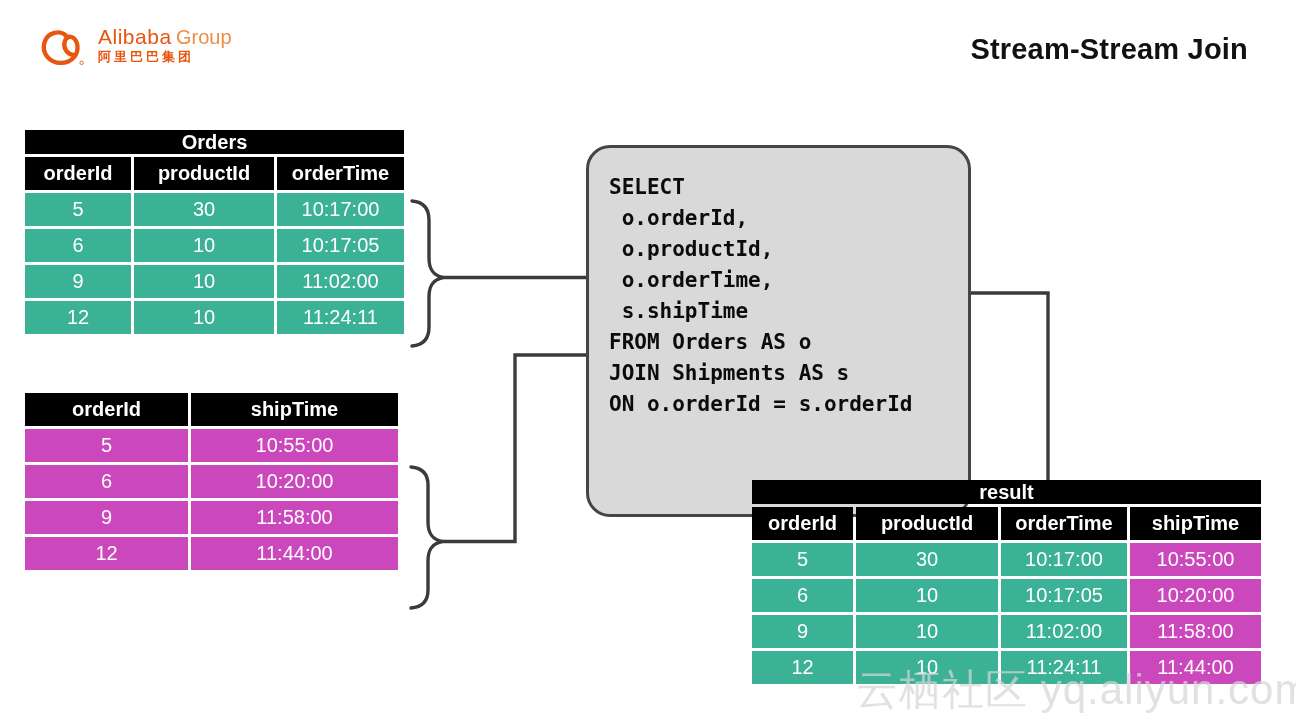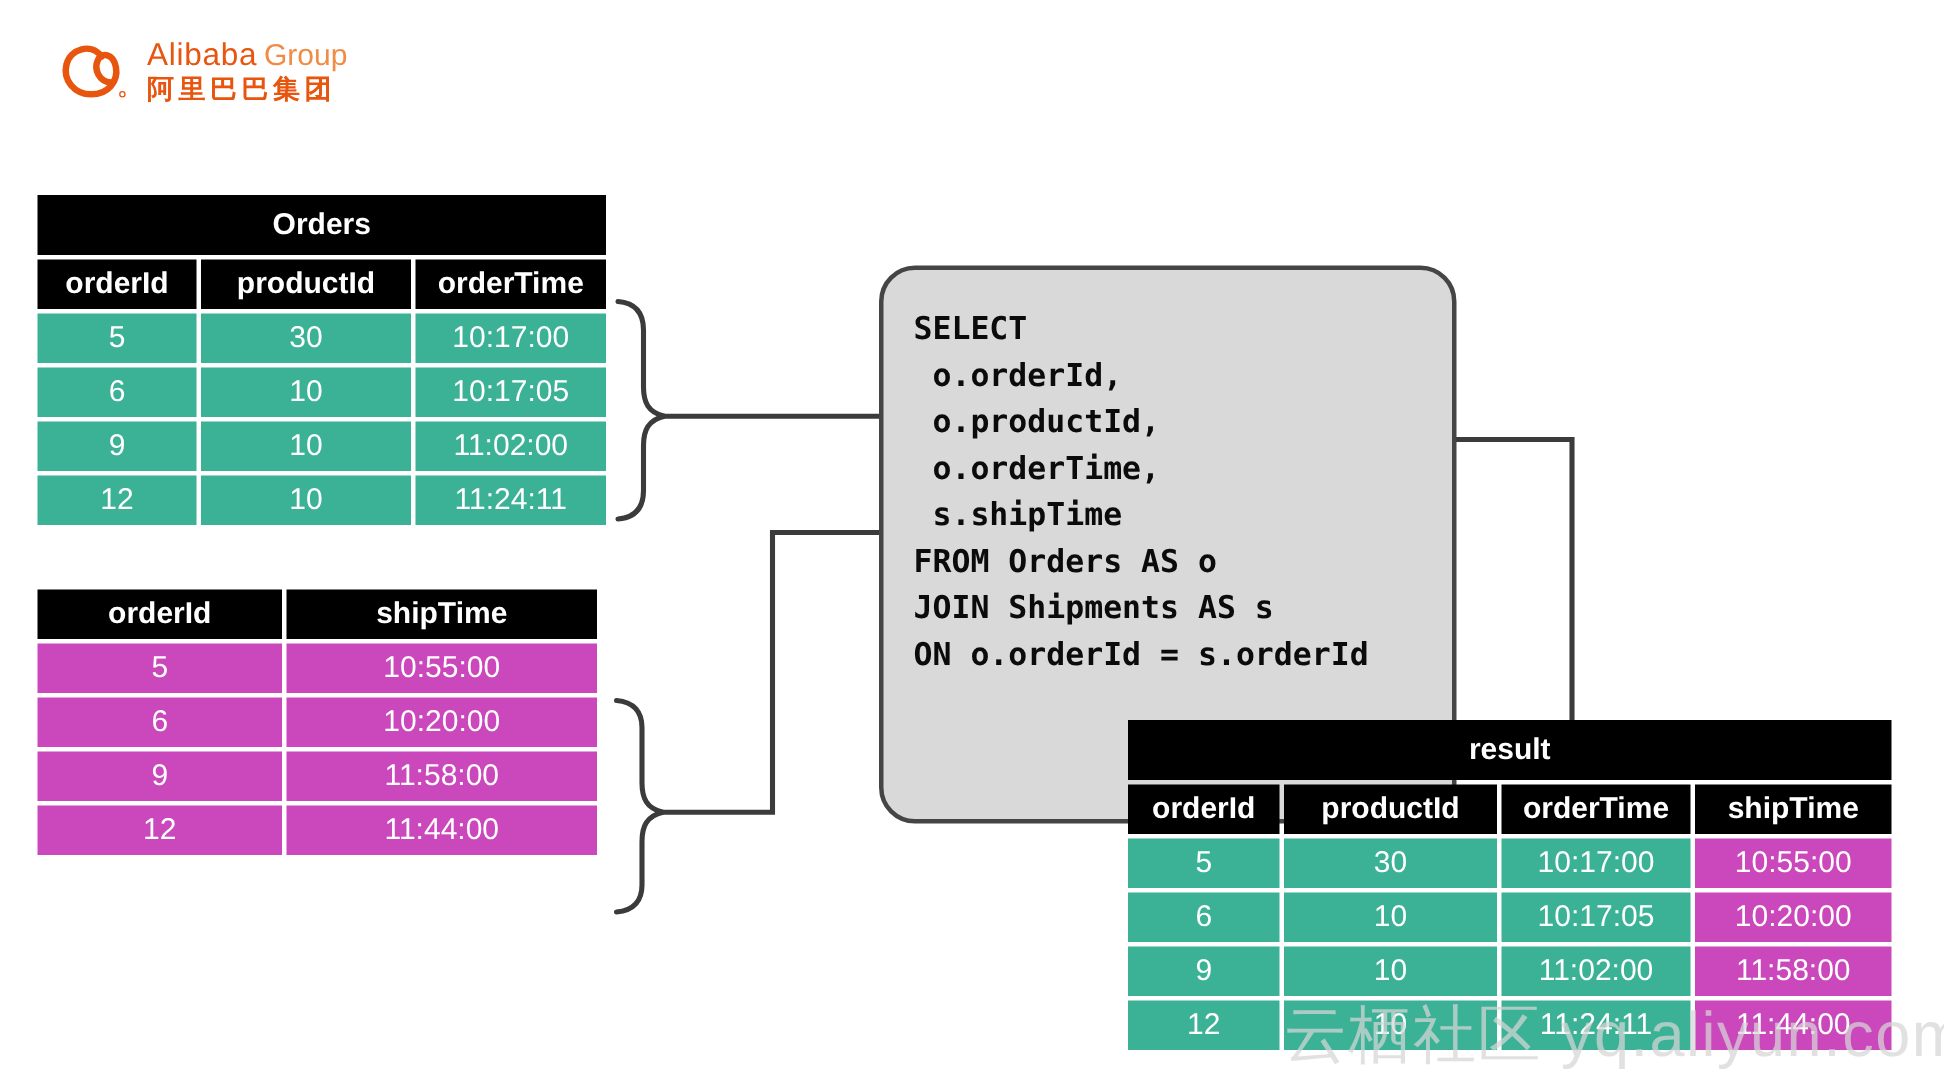--- a/index.html
+++ b/index.html
@@ -6,45 +6,45 @@
   .canvas{position:relative;width:1296px;height:725px;background:#fff;overflow:hidden;
           font-family:"Liberation Sans",sans-serif;}
 
   
   .logo{position:absolute;left:40px;top:26px;display:flex;align-items:flex-start;}
   .logo-mark{margin-right:6px;}
   .logo-text{line-height:1;}
   .logo-line1{white-space:nowrap;}
   .logo-alibaba{color:#E8550F;font-weight:normal;font-size:21px;letter-spacing:.5px;}
   .logo-group{color:#F08C45;font-size:20px;}
-  .logo-cn{color:#E8550F;font-size:18px;font-weight:bold;letter-spacing:3px;margin-top:3px;}
+  .logo-cn{color:#E8550F;font-size:13px;font-weight:bold;letter-spacing:3px;margin-top:3px;}
 
   
   .main-title{position:absolute;top:33px;right:48px;margin:0;font-size:29px;font-weight:bold;
               color:#111;letter-spacing:.2px;}
 
   
   table.dtable{position:absolute;border-collapse:separate;border-spacing:3px;table-layout:fixed;}
   table.dtable td,table.dtable th{padding:0;text-align:center;vertical-align:middle;color:#fff;
         font-family:"Liberation Sans",sans-serif;overflow:hidden;white-space:nowrap;}
-  table.dtable .ttl{background:#000;height:40px;font-size:20px;font-weight:bold;margin-top:11px;}
+  table.dtable .ttl{background:#000;height:24px;font-size:20px;font-weight:bold;margin-top:11px;}
   table.dtable th{background:#000;height:33px;font-size:20px;font-weight:bold;text-align:center;}
   table.dtable td{height:33px;font-size:20px;font-weight:normal;}
   tr.green td{background:#3BB296;}
   tr.magenta td{background:#CB48BC;}
   #result-table tr.mix td{background:#3BB296;}
   #result-table tr.mix td.ship{background:#CB48BC;}
 
   #orders-table{left:22px;top:127px;}
   #shipments-table{left:22px;top:390px;}
   #result-table{left:749px;top:477px;}
 
   
   .sqlblock{position:absolute;left:586px;top:145px;width:385px;height:372px;box-sizing:border-box;
-            background:#D9D9D9;border:3px solid #454545;border-radius:24px;margin-top:32px;}
+            background:#D9D9D9;border:3px solid #454545;border-radius:24px;}
   .sqlblock pre{margin:0;padding:24px 0 0 20px;font-family:"DejaVu Sans Mono",monospace;
             font-weight:bold;font-size:21px;line-height:31px;color:#0b0b0b;}
 
   
   svg.connectors{position:absolute;left:0;top:0;pointer-events:none;}
   svg.connectors path{fill:none;stroke:#3B3B3B;stroke-width:3.4;stroke-linecap:round;}
 
   
   .watermark{position:absolute;left:856px;top:662px;font-size:42px;white-space:nowrap;
              color:rgba(213,213,213,0.72);z-index:10;letter-spacing:1px;}
@@ -61,20 +61,21 @@
     </svg>
     <div class="logo-text">
       <div class="logo-line1">
         <span class="logo-alibaba">Alibaba</span>
         <span class="logo-group">Group</span>
       </div>
       <div class="logo-cn">阿里巴巴集团</div>
     </div>
   </div>
 
+  <h1 class="main-title">Stream-Stream Join</h1>
 
   <table class="dtable" id="orders-table">
     <colgroup>
         <col style="width:106px">
         <col style="width:140px">
         <col style="width:127px">
       </colgroup>
     <tbody>
       <tr>
         <td colspan="3" class="ttl">Orders</td>

